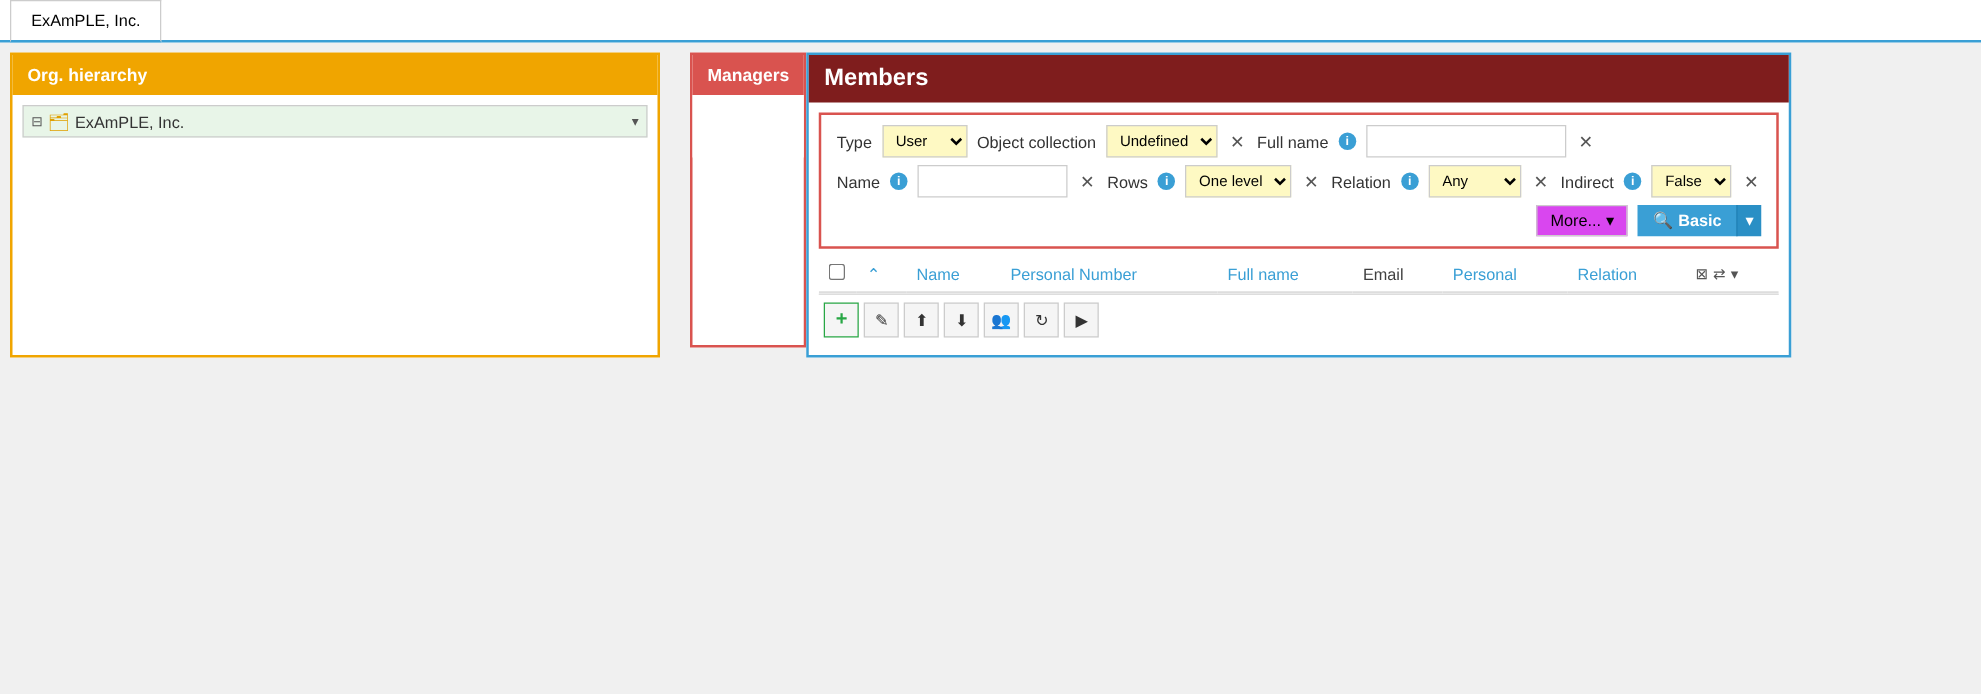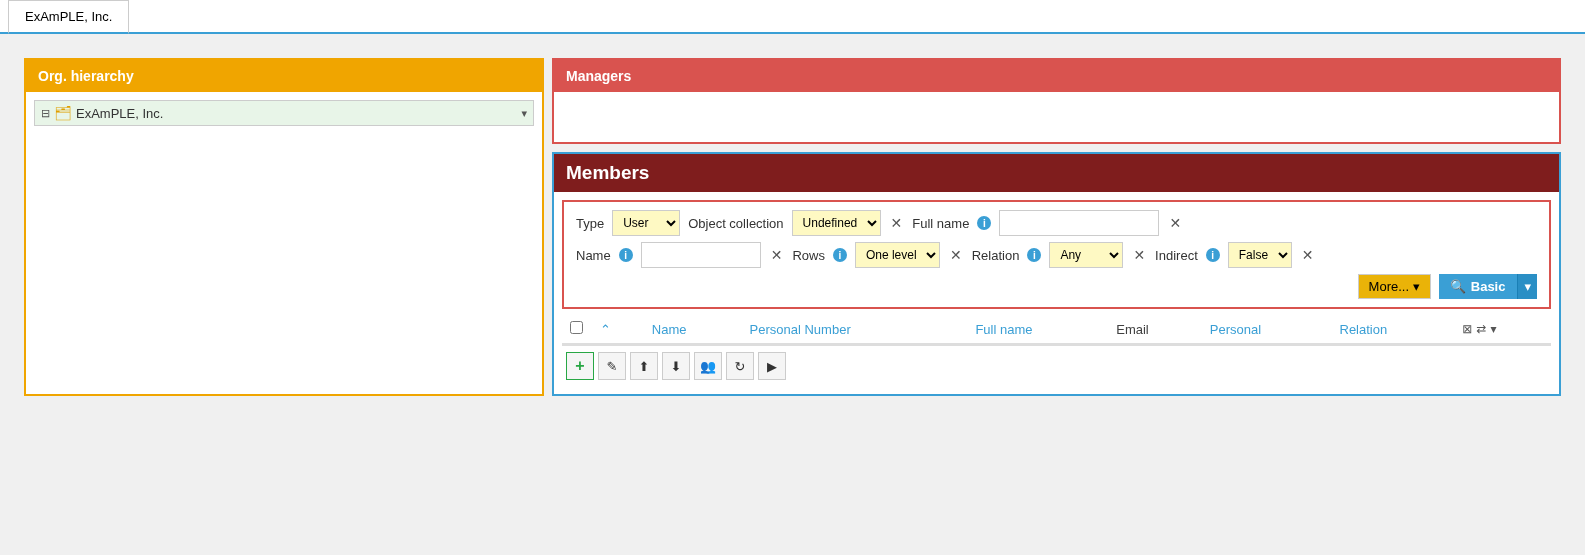--- a/index.html
+++ b/index.html
@@ -16,22 +16,22 @@
       background: #fff;
       border: 1px solid #ccc;
       border-bottom: 2px solid #3a9fd5;
       margin-bottom: -2px;
       cursor: pointer;
       font-size: 13px;
     }
 
     .main-content {
       display: flex;
-      gap: 0;
-      padding: 24px;
+      gap: 16px;
+      padding: 8px;
     }
 
     
     .left-panel {
       width: 520px;
       min-width: 520px;
       border: 2px solid #f0a500;
       background: #fff;
       margin-right: 8px;
     }
@@ -74,21 +74,21 @@
     .tree-arrow {
       color: #555;
       font-size: 11px;
       cursor: pointer;
     }
 
     
     .right-panel {
       flex: 1;
       display: flex;
-      flex-direction: column;
+      flex-direction: row;
       gap: 0;
     }
 
     
     .managers-section {
       border: 2px solid #d9534f;
       background: #fff;
       margin-bottom: 8px;
     }
     .managers-header {
@@ -175,21 +175,21 @@
     }
     .filter-actions {
       display: flex;
       justify-content: flex-end;
       align-items: center;
       gap: 8px;
       margin-top: 4px;
     }
     .more-btn {
       border: 1px solid #ccc;
-      background: #eab308;
+      background: #d946ef;
       padding: 4px 10px;
       font-size: 12px;
       cursor: pointer;
       display: flex;
       align-items: center;
       gap: 4px;
     }
     .search-btn {
       background: #3a9fd5;
       color: #fff;

